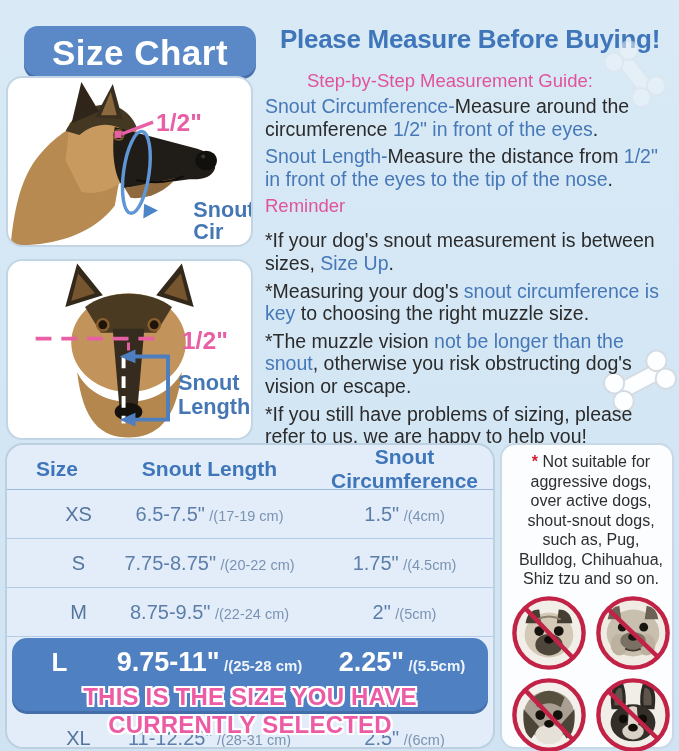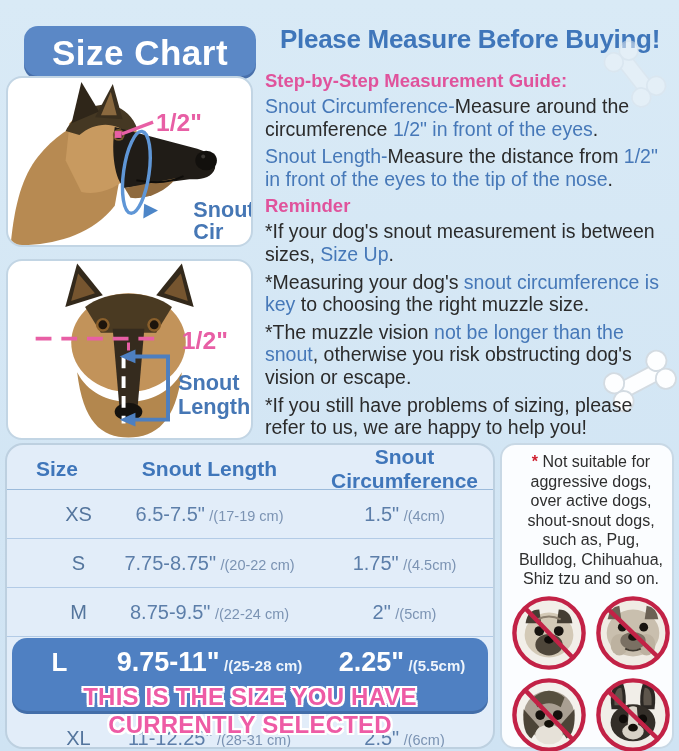--- a/index.html
+++ b/index.html
@@ -16,24 +16,24 @@
               color:#3f76ba; font-size:26px; font-weight:bold; letter-spacing:-.3px; }
 
   
   .photo { position:absolute; left:6px; width:247px; background:#fff; border:2px solid #c2d5e4; border-radius:16px; overflow:hidden; }
   .photo-top { top:76px; height:171px; }
   .photo-bottom { top:259px; height:181px; }
   .photo svg { display:block; width:100%; height:100%; }
 
   
   .guide { position:absolute; left:265px; top:70px; width:410px; }
-  .g-title { color:#e0539c; font-size:18.5px; font-weight:bold; margin-bottom:3px; }
+  .g-title { color:#e0539c; font-size:18.5px; font-weight:normal; margin-bottom:3px;margin-left:42px; }
   .g-step, .rem-item { font-size:19.5px; line-height:1.16; color:#2b2b2b; margin-bottom:5px; }
   .lead, .em { color:#4678b8; font-weight:normal; }
-  .rem-title { color:#e0539c; font-size:18.5px; font-weight:bold; margin:4px 0 3px 0; }
+  .rem-title { color:#e0539c; font-size:18.5px; font-weight:normal; margin:4px 0 12px 0; }
 
   
   .bone { position:absolute; }
   .bone-top { left:592px; top:48px; width:86px; height:52px; transform:rotate(52deg); opacity:.55; }
   .bone-mid { left:594px; top:352px; width:92px; height:58px; transform:rotate(-28deg); }
 
   
   .table-panel { position:absolute; left:5px; top:443px; width:490px; height:306px;
                  background:#e2edf9; border:2px solid #bdd0e0; border-radius:18px; overflow:hidden; }
   .t-grid { display:grid; grid-template-columns:100px 205px 185px; align-items:center; }

